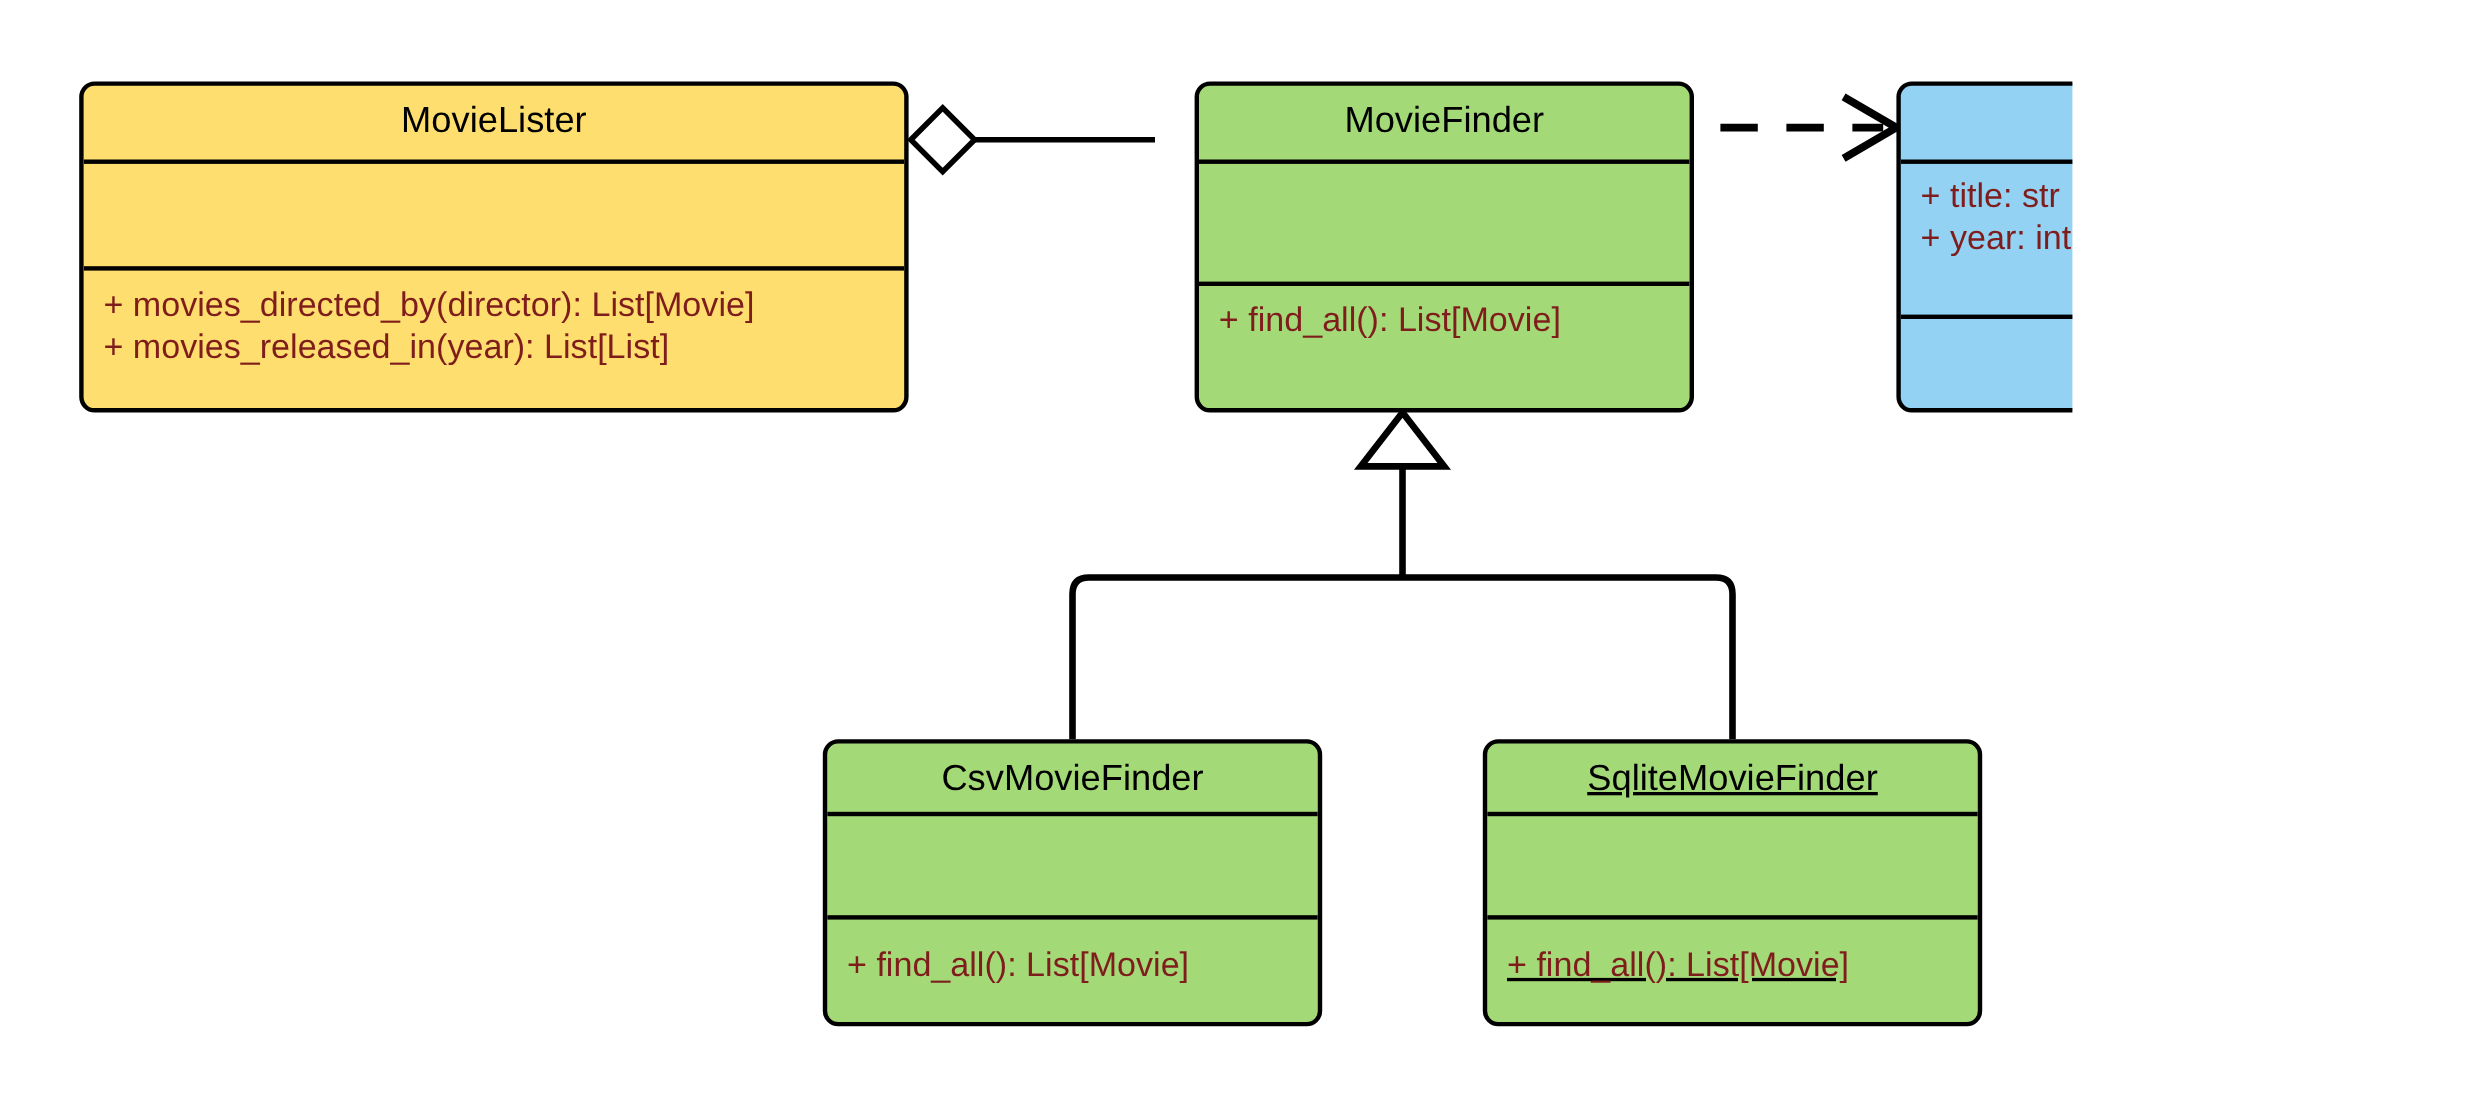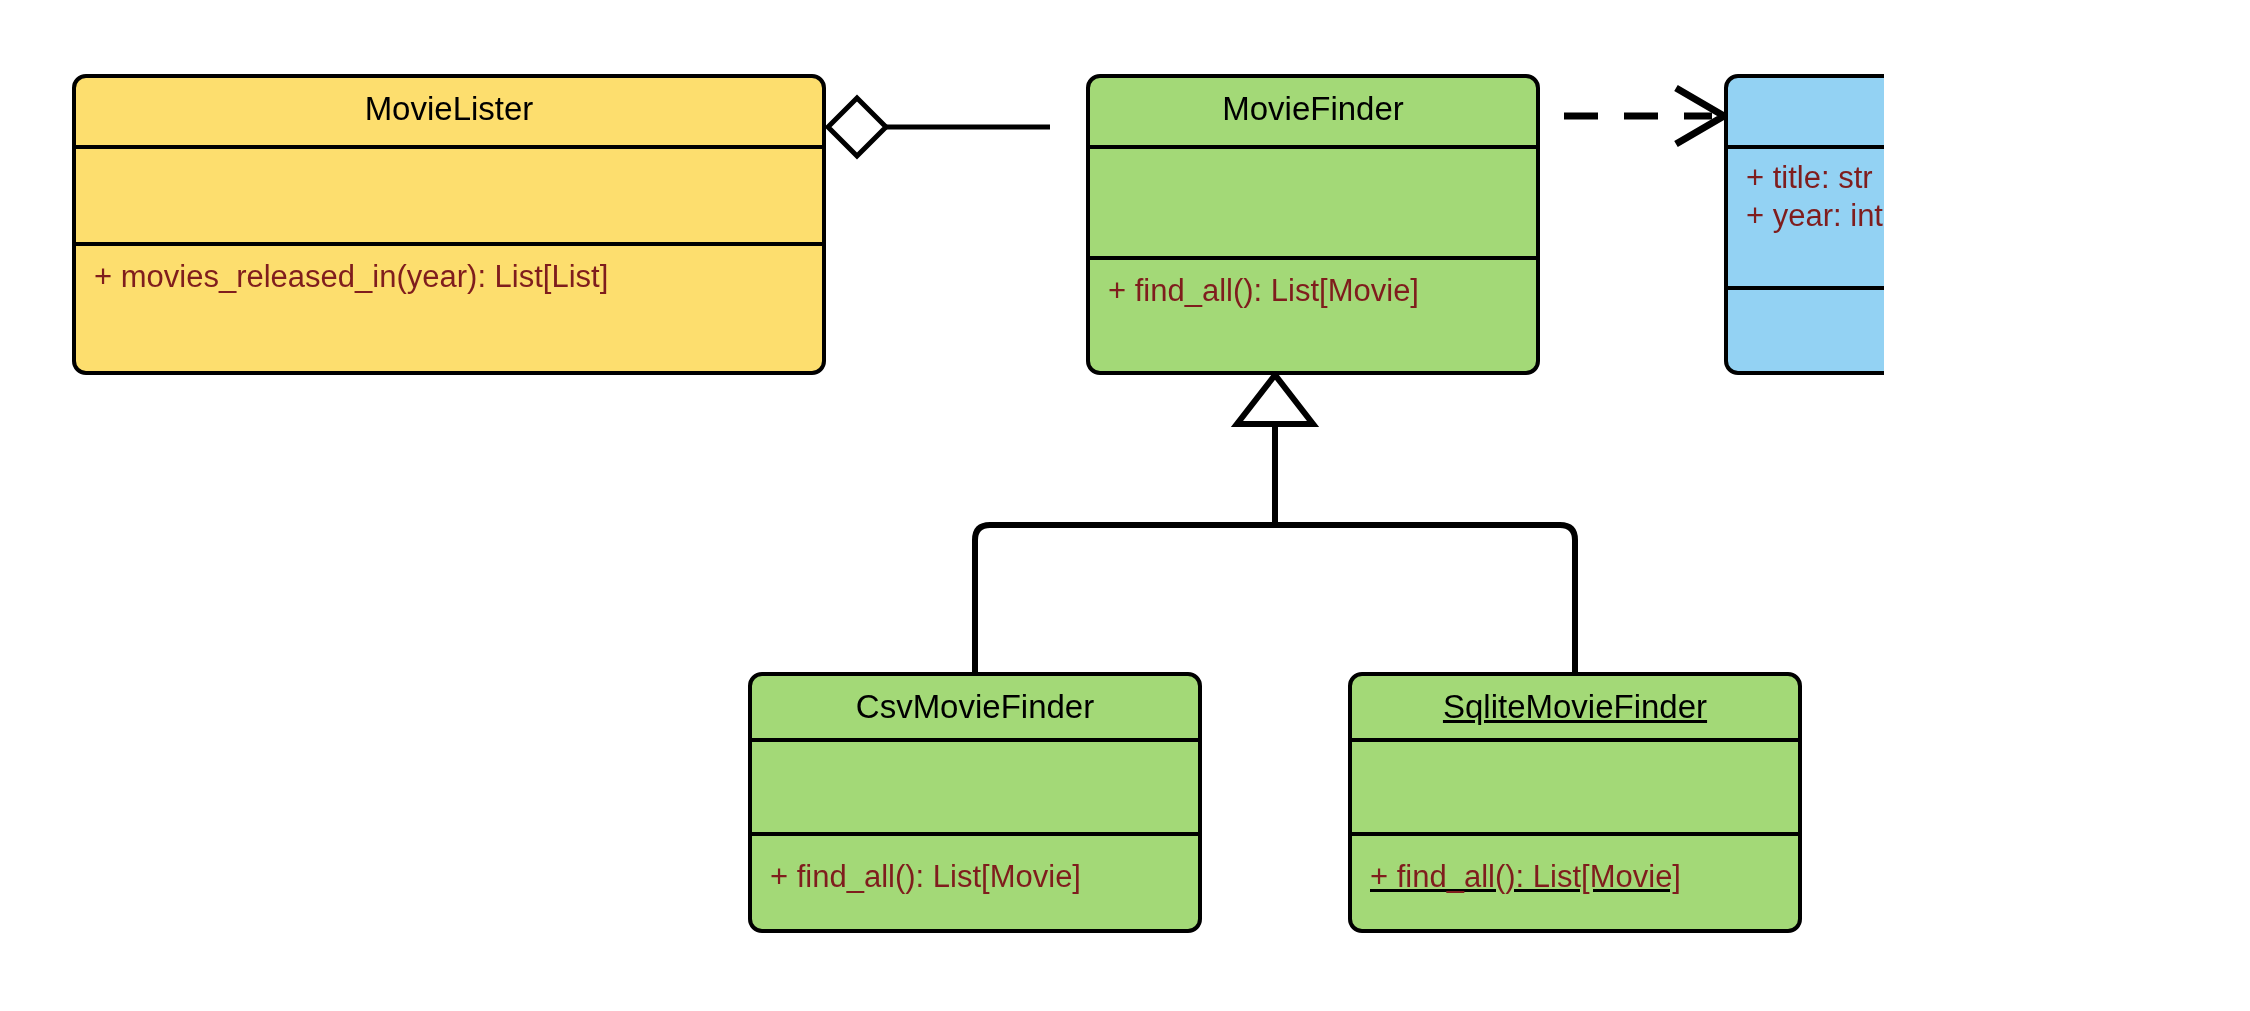--- a/index.html
+++ b/index.html
@@ -83,20 +83,21 @@
     </g>
   </svg>
 
   <div class="uml-class" style="left:72px; top:74px; width:754px; height:301px; background:#FDDE6E;">
     <div class="compartment divided" style="height:71px;">
       <div class="cls-name">MovieLister</div>
     </div>
     <div class="compartment divided" style="height:97px;"></div>
     <div class="compartment" style="flex:1;">
       <div class="member-list">
+        <div class="member">+ movies_directed_by(director): List[Movie]</div>
         <div class="member">+ movies_released_in(year): List[List]</div>
       </div>
     </div>
   </div>
 
   <div class="uml-class" style="left:1086px; top:74px; width:454px; height:301px; background:#A3D977;">
     <div class="compartment divided" style="height:71px;">
       <div class="cls-name">MovieFinder</div>
     </div>
     <div class="compartment divided" style="height:111px;"></div>

